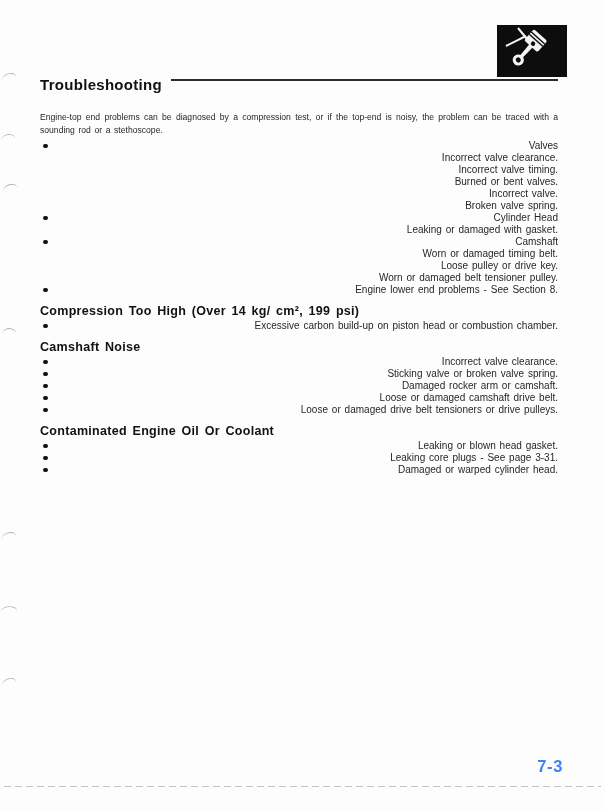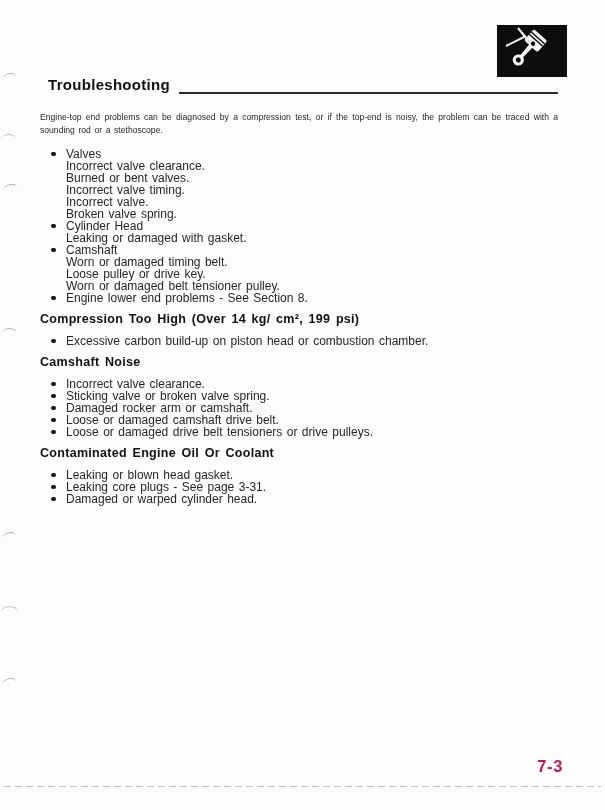--- a/index.html
+++ b/index.html
@@ -16,54 +16,54 @@
     position:absolute;top:25px;right:38px;
     width:70px;height:52px;
     background:#0d0d0d;
   }
   .icon-box svg{display:block;width:70px;height:52px;}
 
   
   .content{
     position:absolute;left:40px;top:76px;width:518px;
   }
-  .title-row{display:flex;align-items:flex-end;margin-left:8px;}
+  .title-row{display:flex;align-items:flex-start;}
   h1.page-title{
     font-size:15px;font-weight:bold;color:#111;
     letter-spacing:0.3px;margin:0;line-height:18px;white-space:nowrap;
   }
   .title-rule{flex:1;height:2px;background:#2b2b2b;margin-left:9px;margin-top:3px;}
 
   .intro{
     margin:17px 0 0 0;
     font-size:8.6px;line-height:12.5px;word-spacing:1.2px;color:#262626;
   }
   .intro .line1{text-align:justify;text-align-last:justify;}
 
   #sections{padding-top:4px;}
   h2.section-heading{
     font-size:12.5px;font-weight:bold;color:#111;
     margin:8px 0 1px 0;line-height:15px;
     letter-spacing:0.3px;word-spacing:1.8px;white-space:nowrap;
   }
   ul.section-list{
-    list-style:none;margin:8px;padding:0;
-    font-size:12px;line-height:12px;word-spacing:1.1px;color:#262626;
+    list-style:none;margin:0;padding:0;
+    font-size:10px;line-height:12px;word-spacing:1.1px;color:#262626;text-align:right;
   }
   ul.section-list li{position:relative;padding-left:18px;}
   .bullet{
     position:absolute;left:3px;top:3.5px;
     width:4.6px;height:4.6px;border-radius:50%;background:#141414;
   }
   .subitem{padding-left:0;}
 
   
   .page-number{
     position:absolute;top:757px;right:42px;
-    font-size:16.5px;font-weight:bold;color:#be185d;letter-spacing:0.6px;
+    font-size:16.5px;font-weight:bold;color:#3b82f6;letter-spacing:0.6px;
   }
 
   
   .bottom-edge{
     position:absolute;left:4px;right:4px;top:786px;height:1px;
     background:repeating-linear-gradient(90deg,#c3c3c3 0 7px,transparent 7px 11px);
   }
   .edge-mark{
     position:absolute;width:14px;height:6px;
     border-top:1.4px solid #b0b0b0;
@@ -104,22 +104,22 @@
       <div class="line1">Engine-top end problems can be diagnosed by a compression test, or if the top-end is noisy, the problem can be traced with a</div>
       <div class="line2">sounding rod or a stethoscope.</div>
     </div>
 
     <div id="sections">
         <ul class="section-list">
           <li>
             <span class="bullet"></span>
             <div>Valves</div>
             <div class="subitem">Incorrect valve clearance.</div>
+            <div class="subitem">Incorrect valve timing.</div>
             <div class="subitem">Burned or bent valves.</div>
-            <div class="subitem">Incorrect valve timing.</div>
             <div class="subitem">Incorrect valve.</div>
             <div class="subitem">Broken valve spring.</div>
           </li>
           <li>
             <span class="bullet"></span>
             <div>Cylinder Head</div>
             <div class="subitem">Leaking or damaged with gasket.</div>
           </li>
           <li>
             <span class="bullet"></span>

